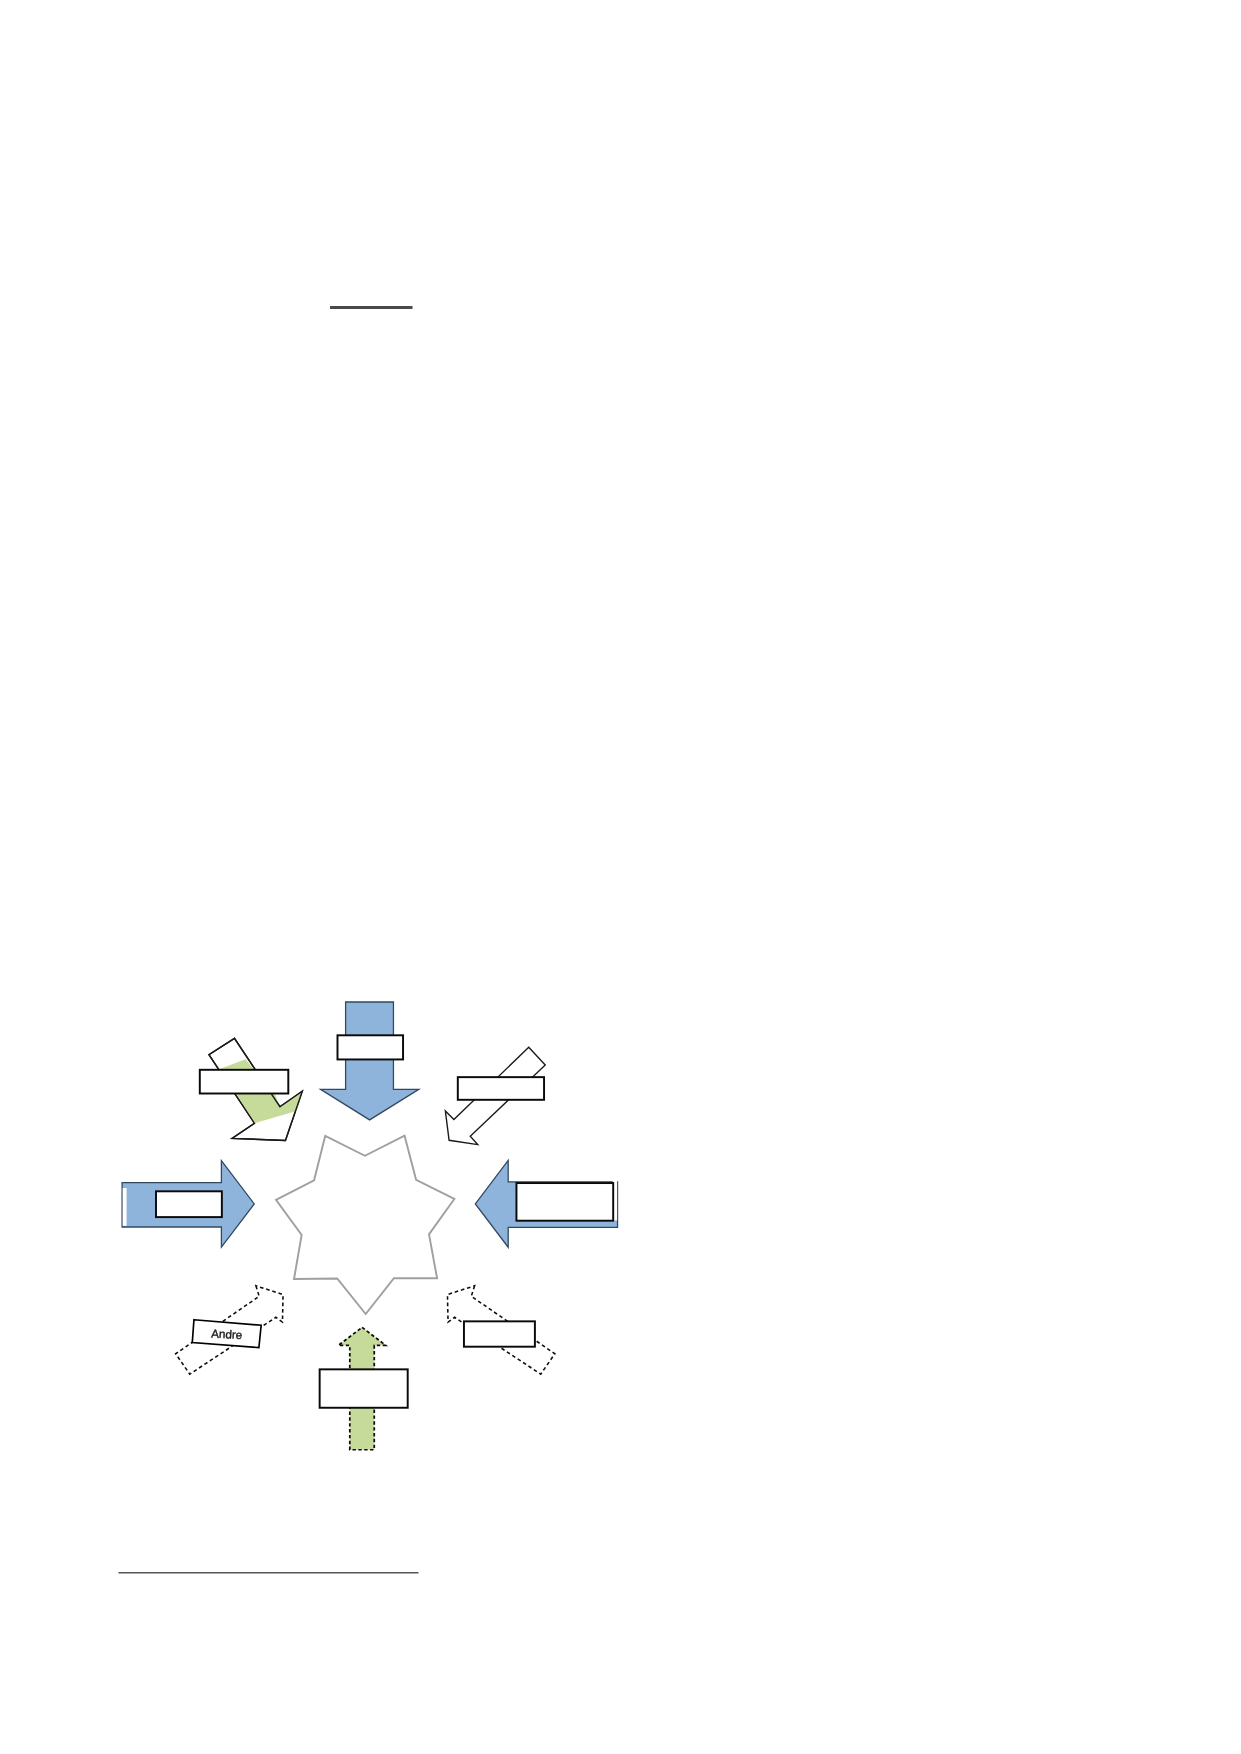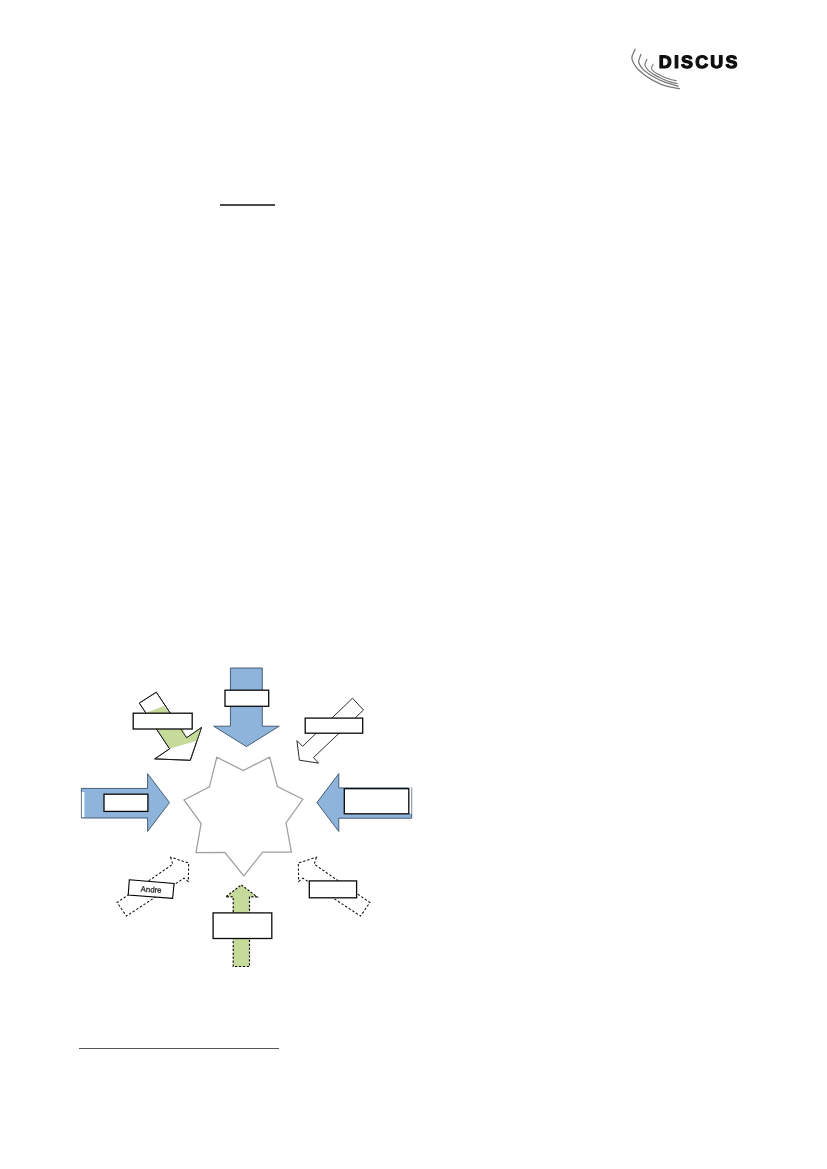--- a/index.html
+++ b/index.html
@@ -22,31 +22,20 @@
   .wplain{fill:#ffffff;stroke:none;}
   .arrow-outline{fill:none;stroke:#1a1a1a;stroke-width:0.92;}
   .lbl{font-family:"Liberation Sans",sans-serif;font-size:7.8px;fill:#1a1a1a;text-anchor:middle;stroke:#1a1a1a;stroke-width:0.25px;paint-order:stroke fill;}
   .logo-text{font-family:"Liberation Sans",sans-serif;font-weight:bold;font-size:17.9px;fill:#0d0d0d;
              letter-spacing:2.2px;stroke:#0d0d0d;stroke-width:1.18px;paint-order:stroke fill;stroke-linejoin:round;}
 </style>
 </head>
 <body>
 
 <div class="page">
-  <div class="logo">
-    <svg width="120" height="50" viewBox="0 0 120 50" xmlns="http://www.w3.org/2000/svg">
-      <g transform="translate(0.3,2.1)" fill="none" stroke="#6e6e6e" stroke-linecap="round" opacity="0.92">
-        <path d="M 8.76,7.23 C 7.72,10.13 5.47,13.00 5.63,15.93 C 5.78,18.85 7.84,22.13 9.69,24.76 C 11.55,27.40 14.21,29.64 16.76,31.74 C 19.30,33.83 22.11,35.68 24.95,37.33 C 27.80,38.99 30.79,40.44 33.84,41.68 C 36.89,42.93 40.06,43.96 43.25,44.78 C 46.44,45.61 49.75,46.01 53.00,46.63" stroke-width="1.35"></path>
-        <path d="M 14.58,12.40 C 13.83,14.87 12.14,17.51 12.35,19.81 C 12.55,22.12 14.14,24.29 15.79,26.26 C 17.44,28.22 19.99,30.02 22.27,31.63 C 24.54,33.23 27.02,34.61 29.43,35.87 C 31.84,37.13 34.25,38.19 36.71,39.18 C 39.18,40.17 41.66,41.00 44.20,41.82 C 46.74,42.63 49.38,43.32 51.98,44.07" stroke-width="1.3"></path>
-        <path d="M 20.56,17.24 C 19.90,19.11 18.43,21.10 18.59,22.85 C 18.74,24.60 20.11,26.24 21.47,27.74 C 22.82,29.23 24.82,30.58 26.72,31.82 C 28.61,33.06 30.83,34.17 32.84,35.19 C 34.85,36.20 36.80,37.10 38.77,37.89 C 40.74,38.69 42.63,39.38 44.66,39.97 C 46.70,40.56 48.87,40.93 50.97,41.41" stroke-width="1.2"></path>
-        <path d="M 26.94,22.02 C 26.31,23.32 25.01,24.71 25.06,25.91 C 25.11,27.10 26.15,28.19 27.24,29.20 C 28.33,30.22 30.08,31.13 31.59,31.99 C 33.11,32.84 34.78,33.61 36.31,34.31 C 37.84,35.01 39.27,35.64 40.76,36.19 C 42.24,36.75 43.68,37.23 45.21,37.63 C 46.75,38.03 48.39,38.27 49.98,38.59" stroke-width="1.1"></path>
-      </g>
-      <text class="logo-text" x="32.8" y="28.2">DISCUS</text>
-    </svg>
-  </div>
   <div class="rule-short"></div>
   <div class="rule-long"></div>
   <div class="diagram">
     <svg width="380" height="360" viewBox="0 0 380 360" xmlns="http://www.w3.org/2000/svg">
 
       <polygon class="star" points="156.8,117.3 183.3,130.5 209.7,117.1 217.4,146.5 242.9,159.3 226.0,182.9 231.4,212.2 202.6,212.1 183.8,236.0 164.8,212.3 136.0,212.7 141.1,183.3 124.0,159.9 149.4,146.9"></polygon>
 
       <polygon class="wht-arrow" points="96.3,52.2 79.3,63.1 109.6,108.8 94.7,118.9 130.3,120.3 141.5,87.5 126.6,97.8"></polygon>
       <polygon class="green-fill" points="85.6,73.0 103.7,66.1 109.3,73.0"></polygon>
       <polygon class="green-fill" points="97.4,89.0 123.2,89.0 126.6,97.8 141.5,87.5 137.6,100.6 109.6,108.8"></polygon>

